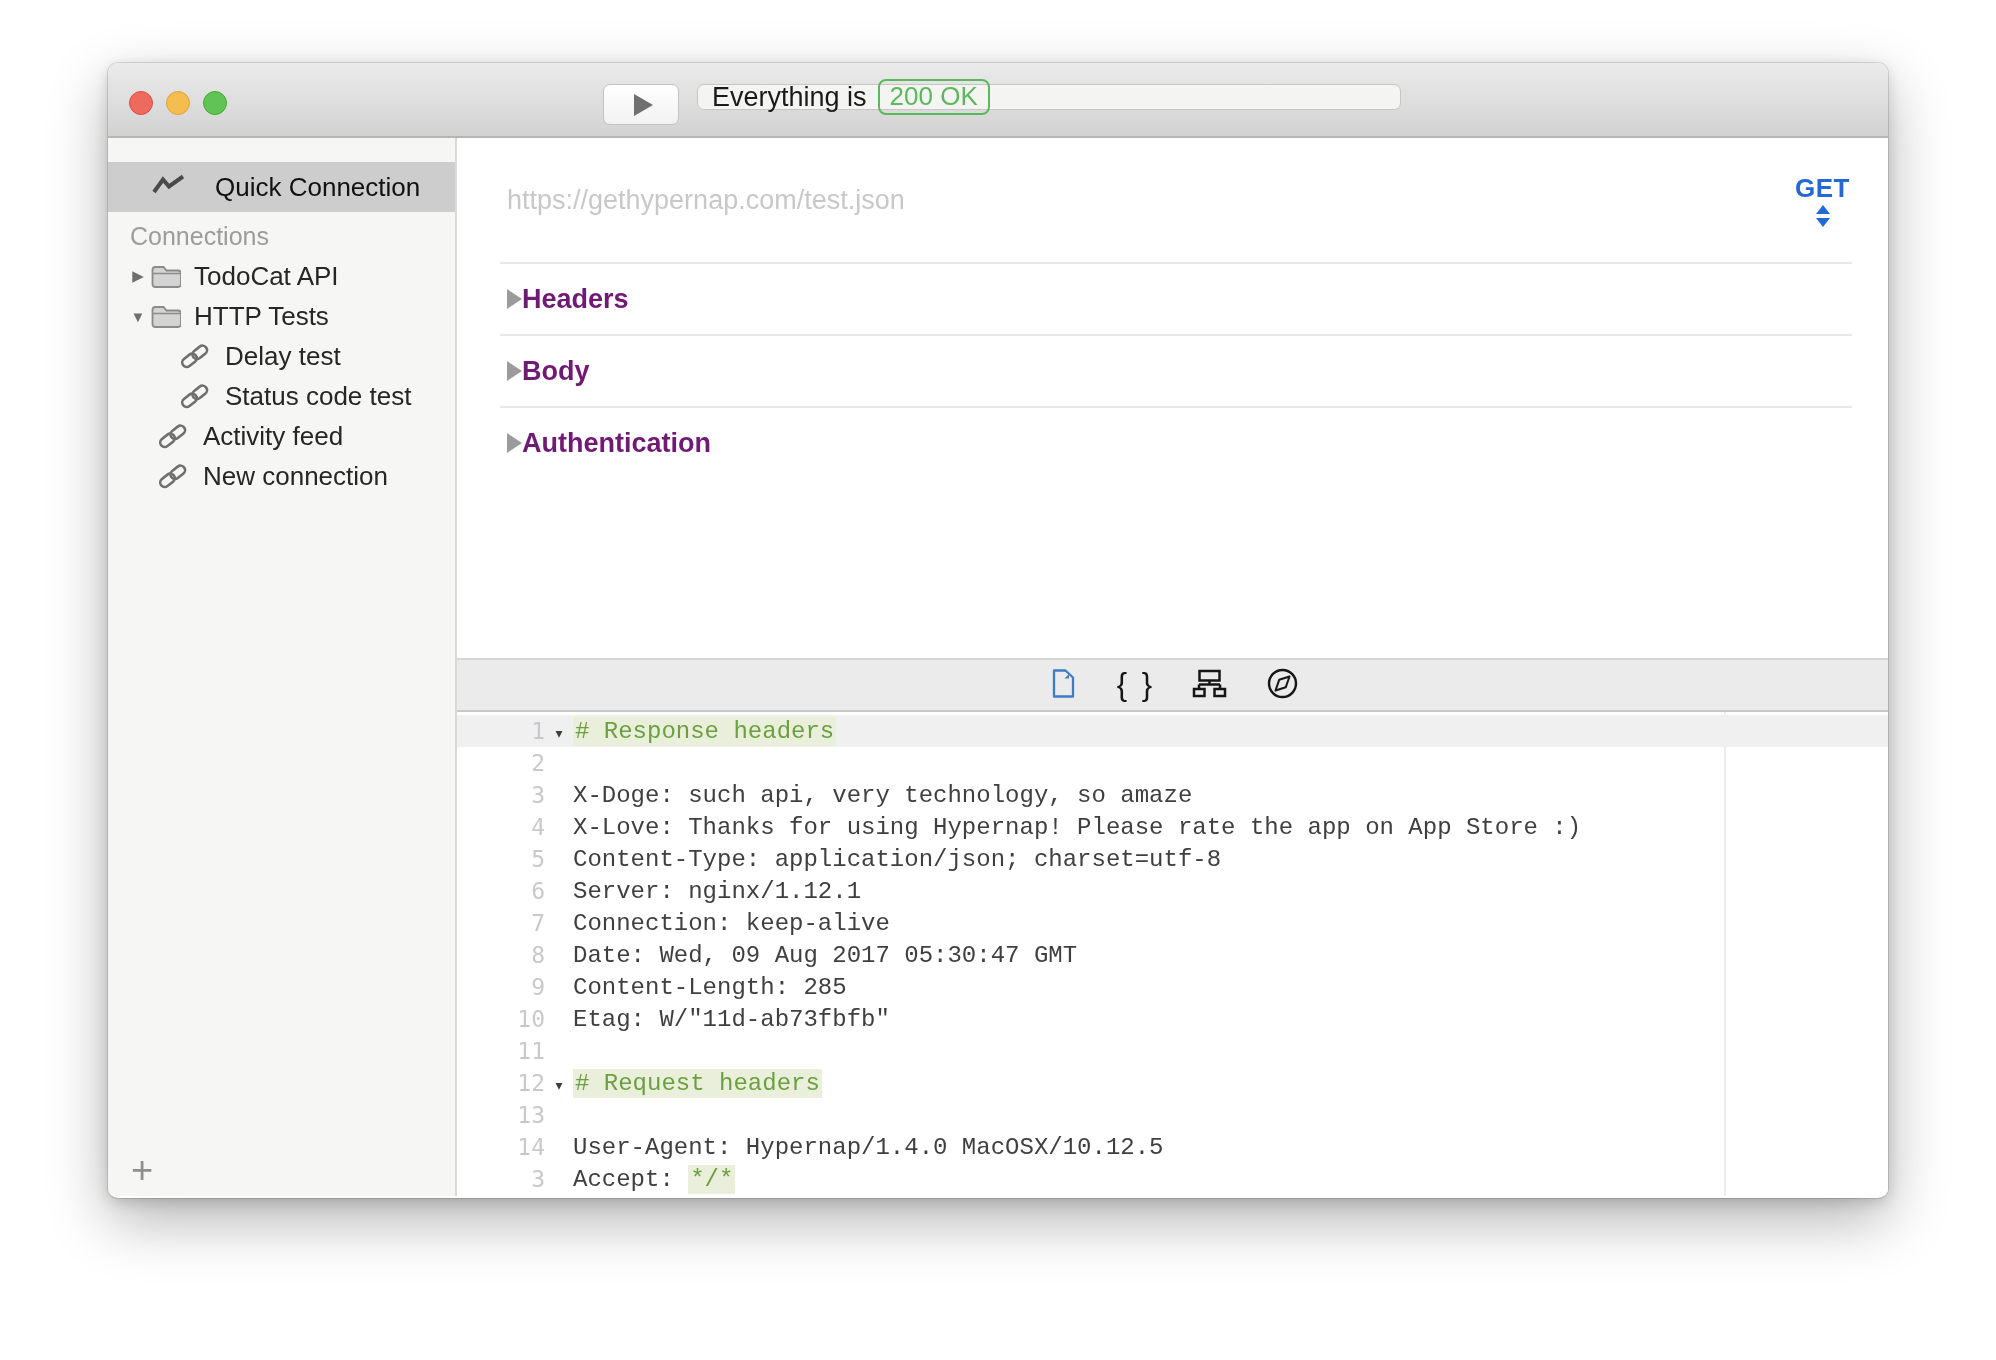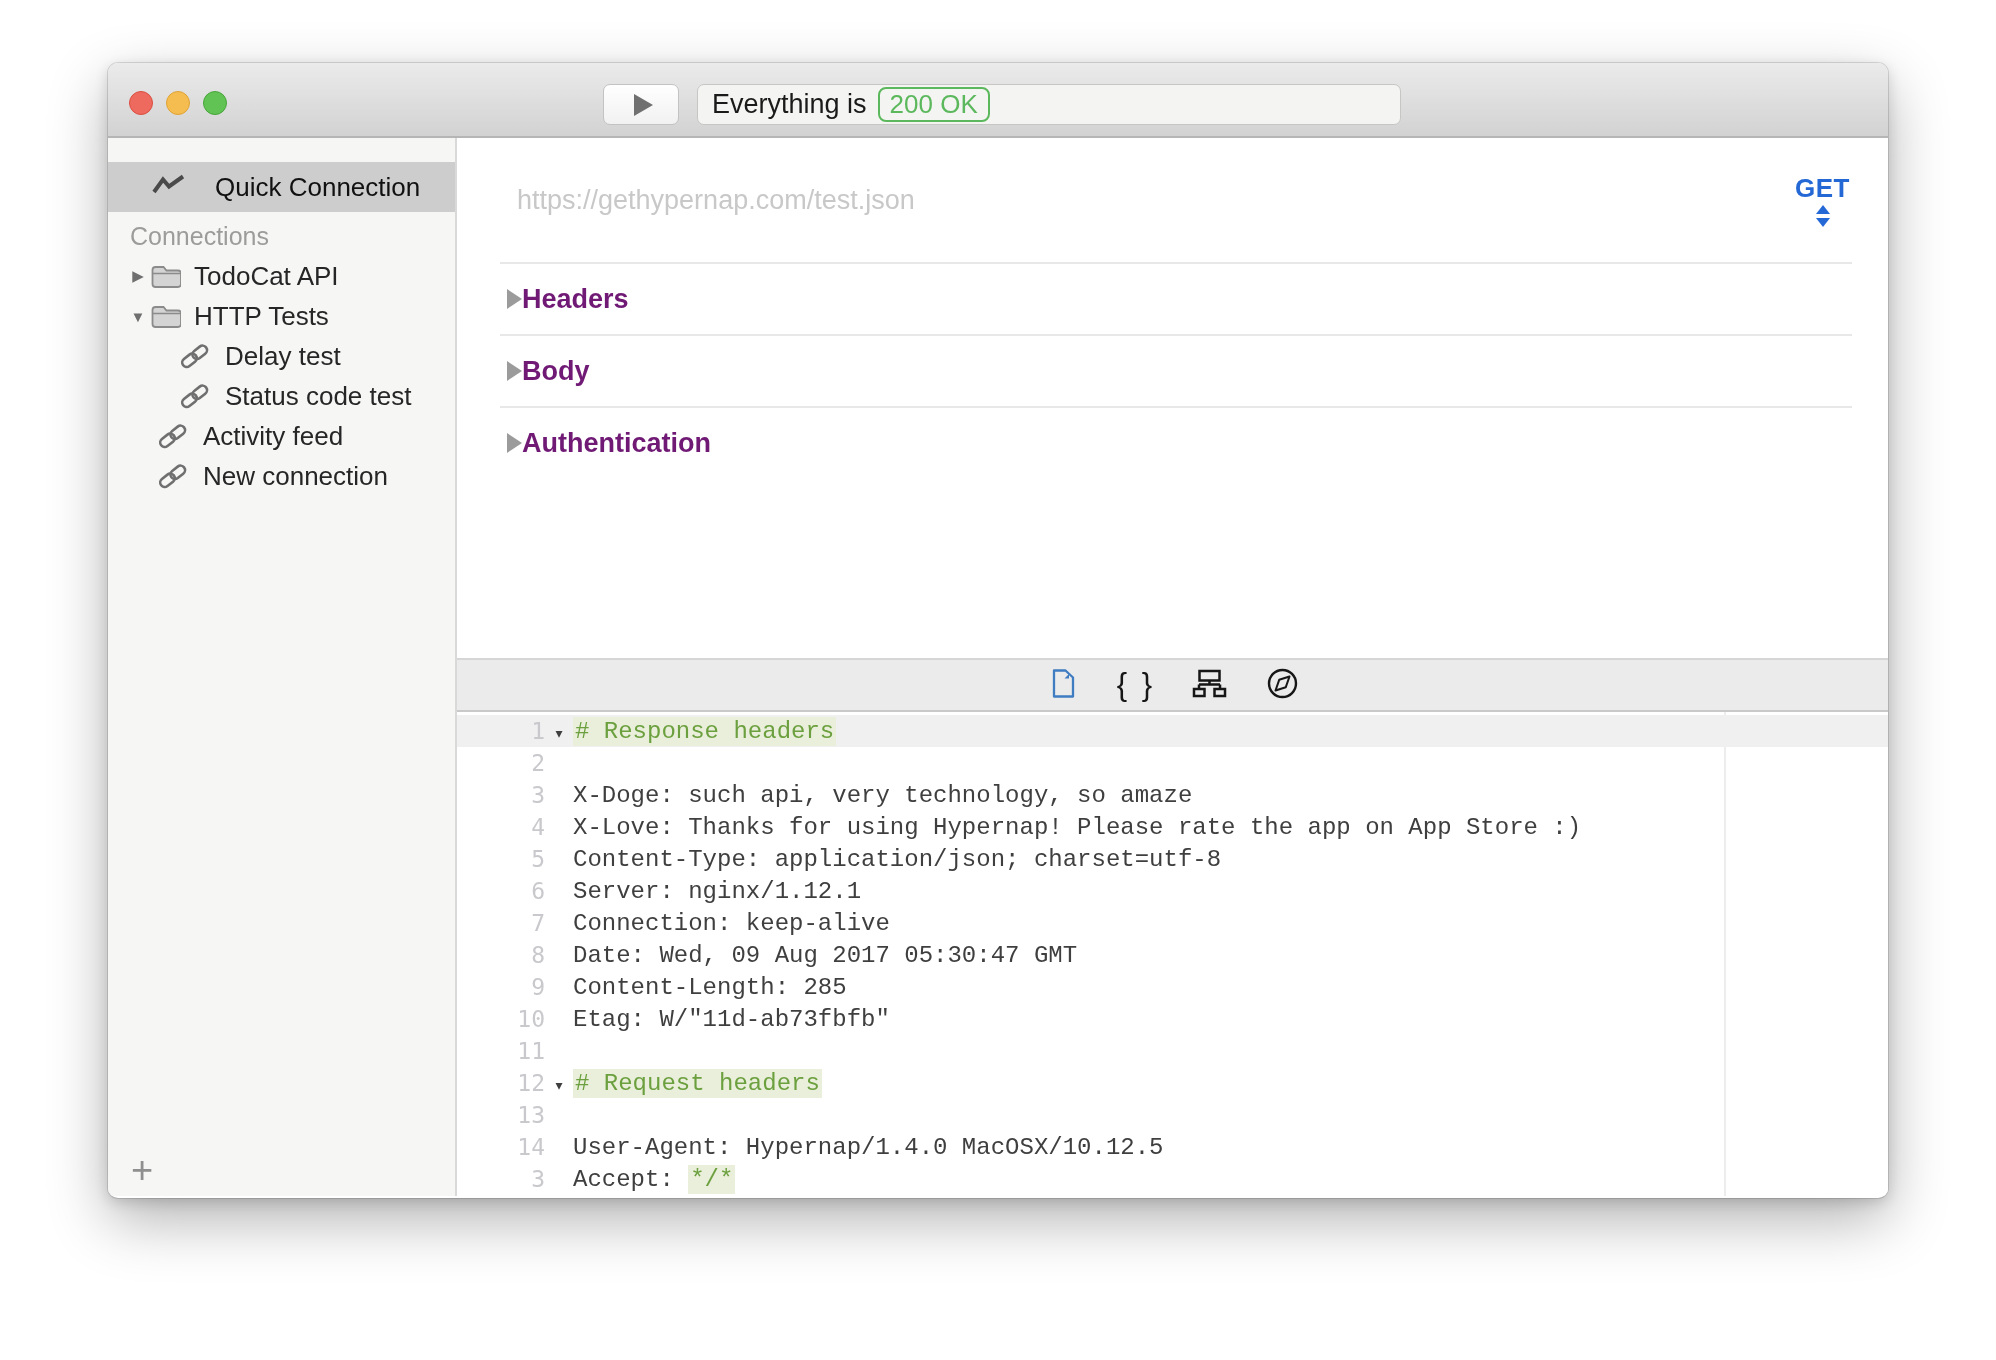--- a/index.html
+++ b/index.html
@@ -27,21 +27,21 @@
 
   .play-btn {
     position:absolute; left:495px; top:21px; width:76px; height:41px;
     background:linear-gradient(#ffffff,#f1f1f1);
     border:1px solid #c3c3c3; border-radius:7px;
     display:flex; align-items:center; justify-content:center;
   }
   .play-tri { width:0; height:0; border-left:19px solid #707070; border-top:11px solid transparent; border-bottom:11px solid transparent; margin-left:4px; }
 
   .status-field {
-    position:absolute; left:589px; top:21px; width:704px; height:41px;
+    position:absolute; left:589px; top:21px; width:704px; height:26px;
     background:#f4f4f2; border:1px solid #c6c6c4; border-radius:7px;
     display:flex; align-items:center; padding-left:14px; gap:11px;
   }
   .status-text { font-size:27px; color:#1a1a1a; }
   .status-badge {
     font-size:26px; color:#5cb85c; border:2px solid #5cb85c; border-radius:8px;
     padding:1px 10px 2px 10px; line-height:1.1;
   }
 
   
@@ -73,21 +73,20 @@
   }
 
   
   .main { flex:1; display:flex; flex-direction:column; background:#ffffff; }
 
   .request-panel { height:520px; position:relative; }
   .url-row { height:124px; display:flex; align-items:center; padding:0 38px 0 50px; }
   .url-input {
     flex:1; border:none; outline:none; font-size:27px; color:#3a3a3a; background:transparent;
     font-family:"Liberation Sans", sans-serif;
-    margin-left:10px;
   }
   .url-input::placeholder { color:#c8c8c8; opacity:1; }
   .method { display:flex; align-items:center; gap:1px; cursor:default;flex-direction:column; }
   .method .m-label { font-size:26px; font-weight:bold; color:#2468d6; letter-spacing:0.5px; }
   .stepper { display:flex; flex-direction:column; gap:4px; }
   .stepper .up   { width:0; height:0; border-left:7px solid transparent; border-right:7px solid transparent; border-bottom:9px solid #2468d6; }
   .stepper .down { width:0; height:0; border-left:7px solid transparent; border-right:7px solid transparent; border-top:9px solid #2468d6; }
 
   .divider { border-top:2px solid #e8e8e8; margin:0 36px 0 43px; }
   .section-row { height:70px; display:flex; align-items:center; padding-left:50px; }

